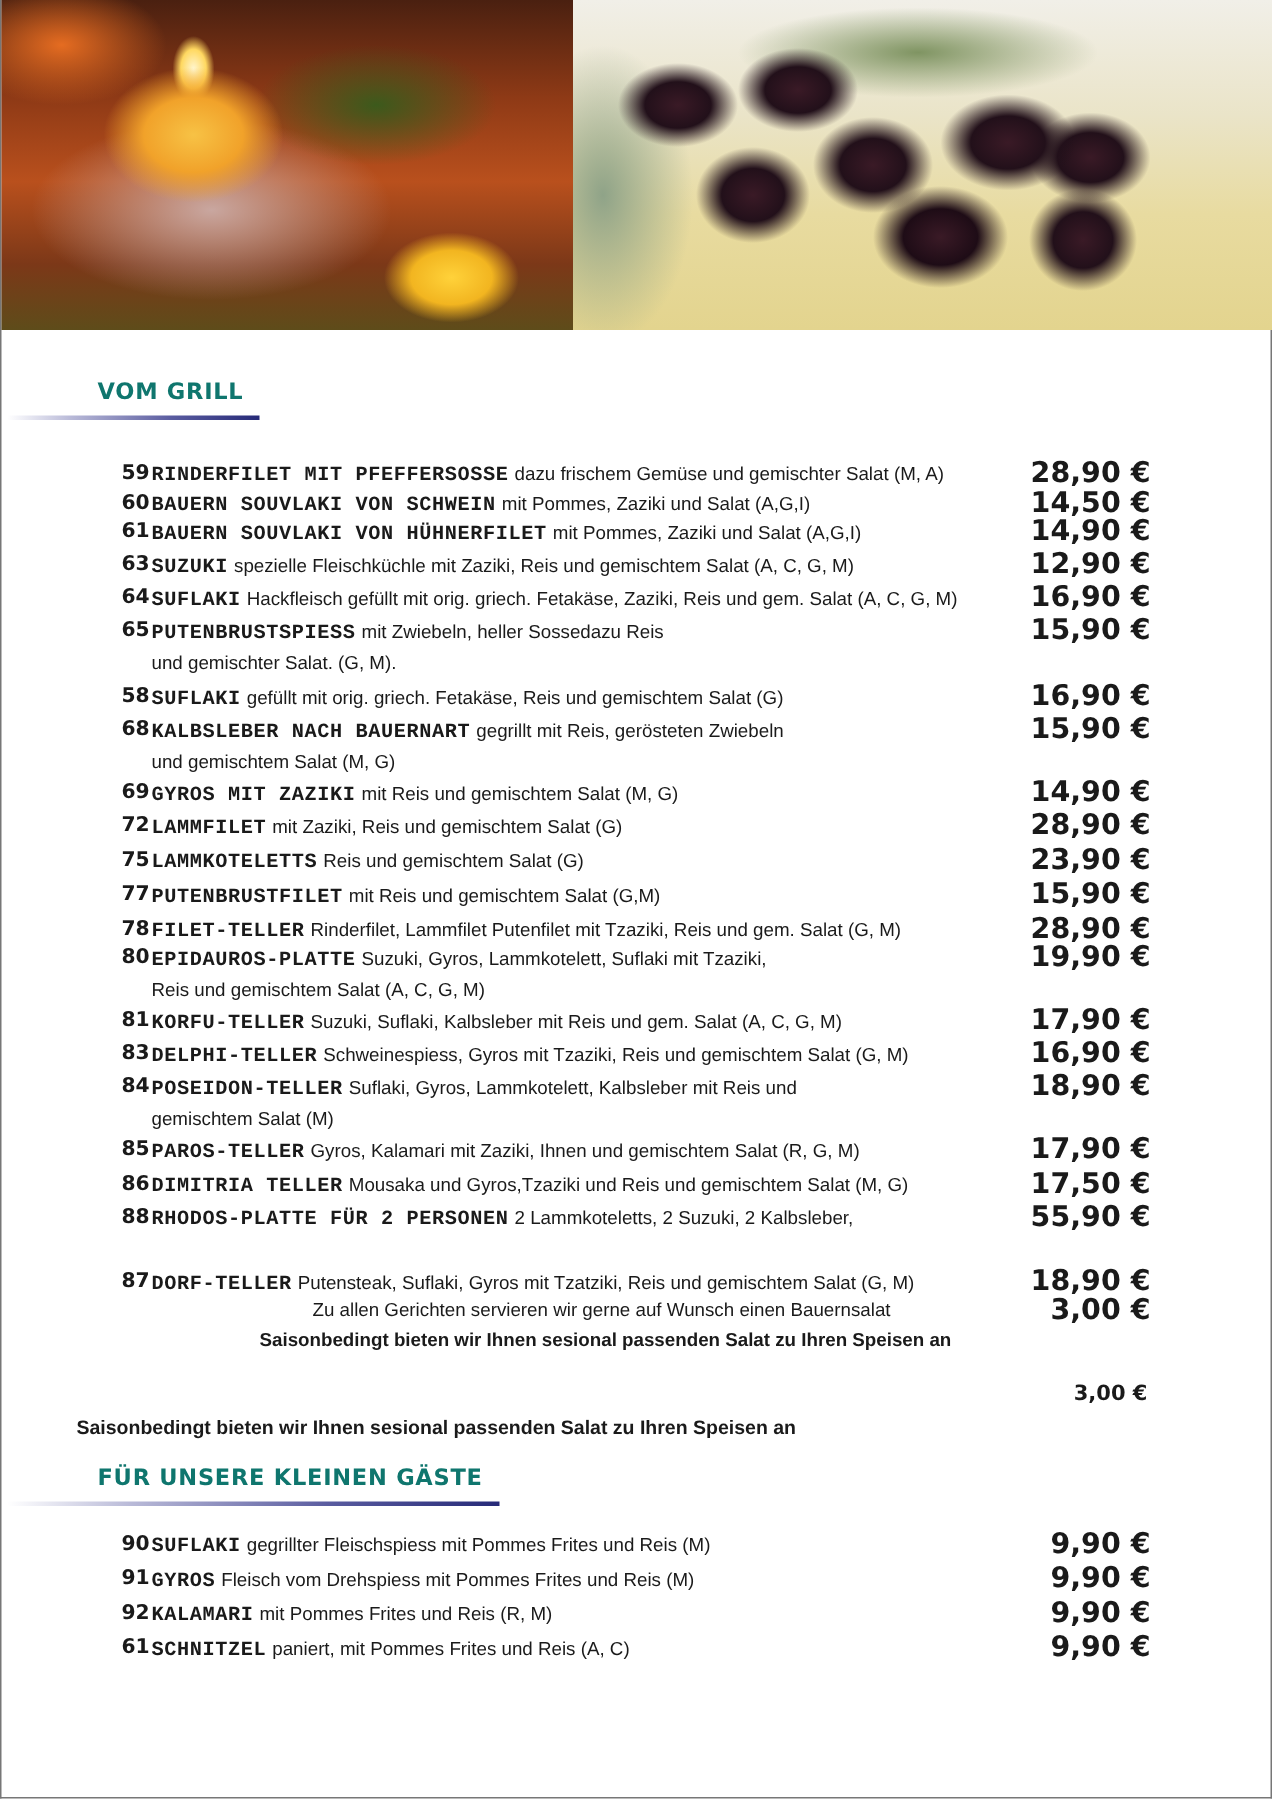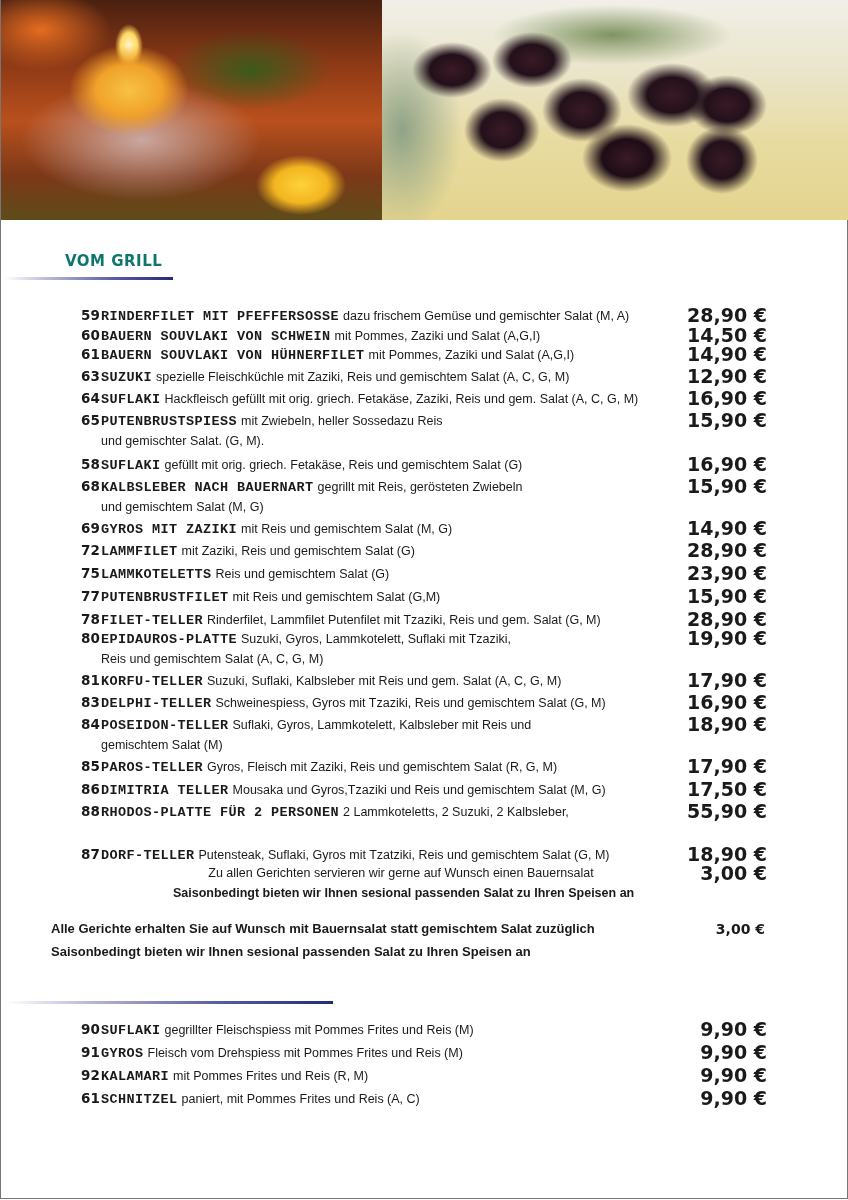--- a/index.html
+++ b/index.html
@@ -144,21 +144,21 @@
         <span class="body"><span class="name">DELPHI-TELLER</span> <span class="desc">Schweinespiess, Gyros mit Tzaziki, Reis und gemischtem Salat (G, M)</span></span>
         <span class="price">16,90 €</span>
       </div>
       <div class="row" style="top: 715px;">
         <span class="num">84</span>
         <span class="body"><span class="name">POSEIDON-TELLER</span> <span class="desc">Suflaki, Gyros, Lammkotelett, Kalbsleber mit Reis und</span><br><span class="desc">gemischtem Salat (M)</span></span>
         <span class="price">18,90 €</span>
       </div>
       <div class="row" style="top: 757px;">
         <span class="num">85</span>
-        <span class="body"><span class="name">PAROS-TELLER</span> <span class="desc">Gyros, Fleisch mit Zaziki, Reis und gemischtem Salat (R, G, M)</span></span>
+        <span class="body"><span class="name">PAROS-TELLER</span> <span class="desc">Gyros, Kalamari mit Zaziki, Ihnen und gemischtem Salat (R, G, M)</span></span>
         <span class="price">17,90 €</span>
       </div>
       <div class="row" style="top: 780px;">
         <span class="num">86</span>
         <span class="body"><span class="name">DIMITRIA TELLER</span> <span class="desc">Mousaka und Gyros,Tzaziki und Reis und gemischtem Salat (M, G)</span></span>
         <span class="price">17,50 €</span>
       </div>
       <div class="row" style="top: 802px;">
         <span class="num">88</span>
         <span class="body"><span class="name">RHODOS-PLATTE FÜR 2 PERSONEN</span> <span class="desc">2 Lammkoteletts, 2 Suzuki, 2 Kalbsleber,</span><br></span>
@@ -172,24 +172,24 @@
     </div>
 
   <div class="row" id="extra-row" style="top: 864px;">
     <span class="body desc">Zu allen Gerichten servieren wir gerne auf Wunsch einen Bauernsalat</span>
     <span class="price">3,00 €</span>
   </div>
   <div class="row" id="season-row" style="top: 884px;">
     <span class="note-bold" style="position:absolute; left:172px;">Saisonbedingt bieten wir Ihnen sesional passenden Salat zu Ihren Speisen an</span>
   </div>
 
-  <div class="notice" style="top:918px;">Alle Gerichte erhalten Sie auf Wunsch mit Bauernsalat statt gemischtem Salat zuzüglich</div>
   <div class="notice" style="top:941px;">Saisonbedingt bieten wir Ihnen sesional passenden Salat zu Ihren Speisen an</div>
   <div class="price" style="position:absolute; top:918px; right:82px; font-size:14px; line-height:22px;">3,00 €</div>
 
+  <div class="section-heading" style="left:64px; top:976px;">FÜR UNSERE KLEINEN GÄSTE</div>
   <div class="heading-rule" style="left:4px; top:1001px; width:328px;"></div>
 
   <div id="kids-list">
       <div class="row" style="top: 1020px;">
         <span class="num">90</span>
         <span class="body"><span class="name">SUFLAKI</span> <span class="desc">gegrillter Fleischspiess mit Pommes Frites und Reis (M)</span></span>
         <span class="price">9,90 €</span>
       </div>
       <div class="row" style="top: 1043px;">
         <span class="num">91</span>

